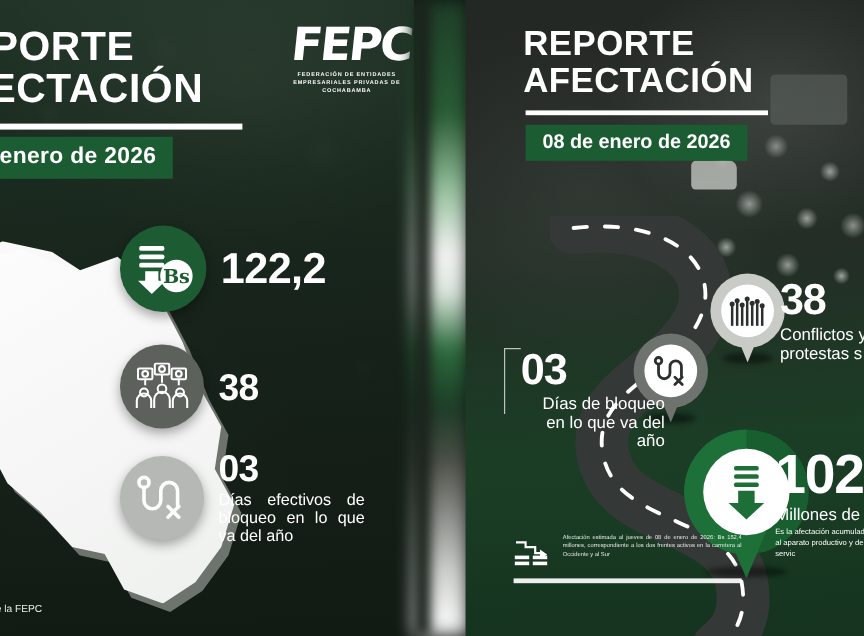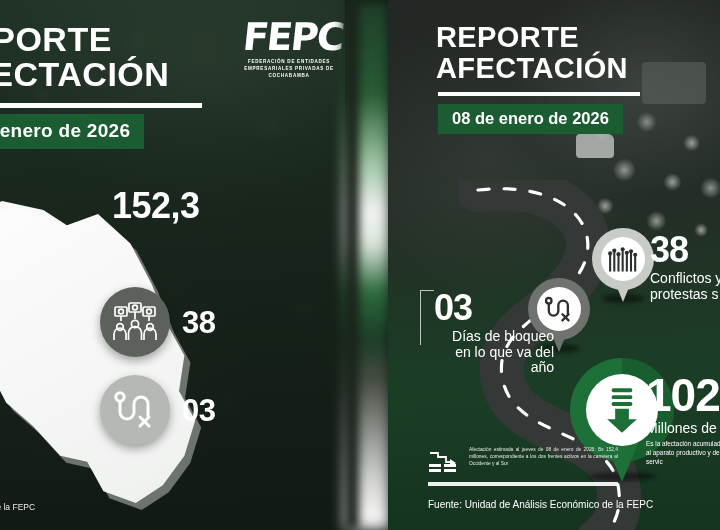--- a/index.html
+++ b/index.html
@@ -147,22 +147,32 @@
     <div class="lp-datebox">
       <div class="lp-date">08 de enero de 2026</div>
     </div>
 
     <div class="logo">
       <div class="logo-mark">FEPC</div>
       <div class="logo-sub">FEDERACIÓN DE ENTIDADES EMPRESARIALES PRIVADAS DE COCHABAMBA</div>
     </div>
 
     <div class="stat" style="left:100px;top:188px;">
+      <div class="bubble b-green" style="width:72px;height:72px;">
+        <svg width="50" height="46" viewBox="0 0 50 46" aria-hidden="true">
+          <rect x="5" y="4" width="21" height="4" rx="1.6" fill="#fff"></rect>
+          <rect x="5" y="11" width="21" height="4" rx="1.6" fill="#fff"></rect>
+          <rect x="5" y="18" width="21" height="4" rx="1.6" fill="#fff"></rect>
+          <path d="M10 25h11v8h6L15.5 44 4 33h6z" fill="#fff"></path>
+          <circle cx="36" cy="29" r="13.5" fill="#fff"></circle>
+          <text x="36" y="35" font-family="DejaVu Serif, serif" font-size="16" font-weight="700" text-anchor="middle" fill="#1d5c32">Bs</text>
+        </svg>
+      </div>
       <div class="stat-txt">
-        <div class="stat-num" style="font-size:36px;">152,3</div>
+        <div class="stat-num" style="font-size:36px;">122,2</div>
       </div>
     </div>
 
     <div class="stat" style="left:100px;top:287px;">
       <div class="bubble b-dark" style="width:70px;height:70px;">
         <svg width="46" height="40" viewBox="0 0 46 40" aria-hidden="true">
           <g fill="none" stroke="#fff" stroke-width="1.7">
             <rect x="3" y="5" width="12" height="9" rx="1"></rect>
               <circle cx="9" cy="9.5" r="2.4"></circle>
             <rect x="17" y="1" width="12" height="9" rx="1"></rect>
@@ -189,20 +199,21 @@
         <svg width="44" height="42" viewBox="0 0 44 42" aria-hidden="true">
           <g fill="none" stroke="#fff" stroke-width="3" stroke-linecap="round">
             <circle cx="7" cy="8" r="4.2"></circle>
             <path d="M7 13v10a7 7 0 0 0 14 0V15a7 7 0 0 1 14 0v12"></path>
             <path d="M27 28l9 9M36 28l-9 9"></path>
           </g>
         </svg>
       </div>
       <div class="stat-txt">
         <div class="stat-num">03</div>
+        <div class="stat-lead" style="width:122px;text-align:justify;">Días efectivos de bloqueo en lo que va del año</div>
       </div>
     </div>
 
     <div class="lp-source">álisis Económico de la FEPC</div>
   </div>
 
   <div class="strip"></div>
   <div class="strip-dark"></div>
 
   <div class="panel-right">
@@ -304,16 +315,15 @@
           <path d="M22 9l6 4-6 4z" fill="#fff"></path>
           <rect x="1" y="14" width="12" height="3" fill="#fff"></rect>
           <rect x="1" y="19" width="12" height="3" fill="#fff"></rect>
           <rect x="16" y="14" width="12" height="3" fill="#fff"></rect>
           <rect x="16" y="19" width="12" height="3" fill="#fff"></rect>
         </svg>
       </div>
       <div class="rp-note-txt">Afectación estimada al jueves de 08 de enero de 2026: Bs 152,4 millones, correspondiente a los dos frentes activos en la carretera al Occidente y al Sur</div>
     </div>
     <div class="rp-note-bar"></div>
-    <div class="rp-source">Fuente: Unidad de Análisis Económico de la FEPC</div>
   </div>
 
 </div>
 
 </body></html>

